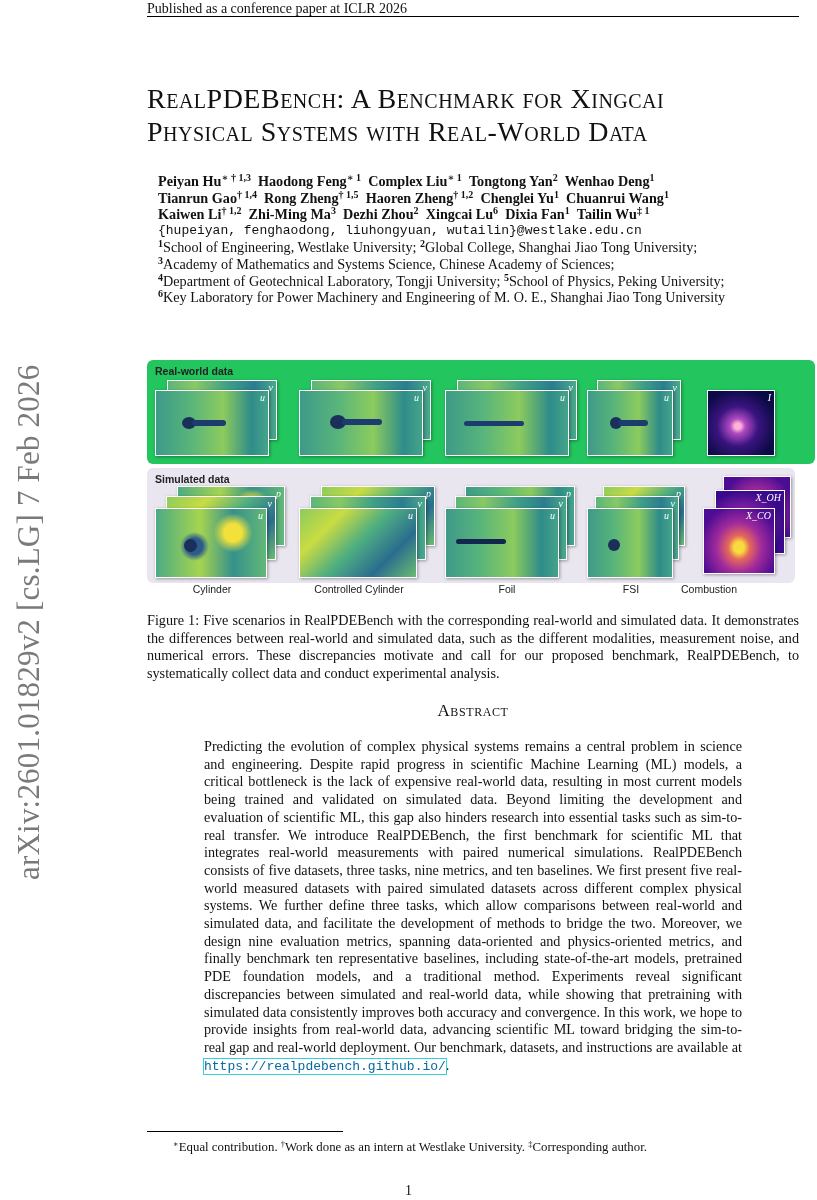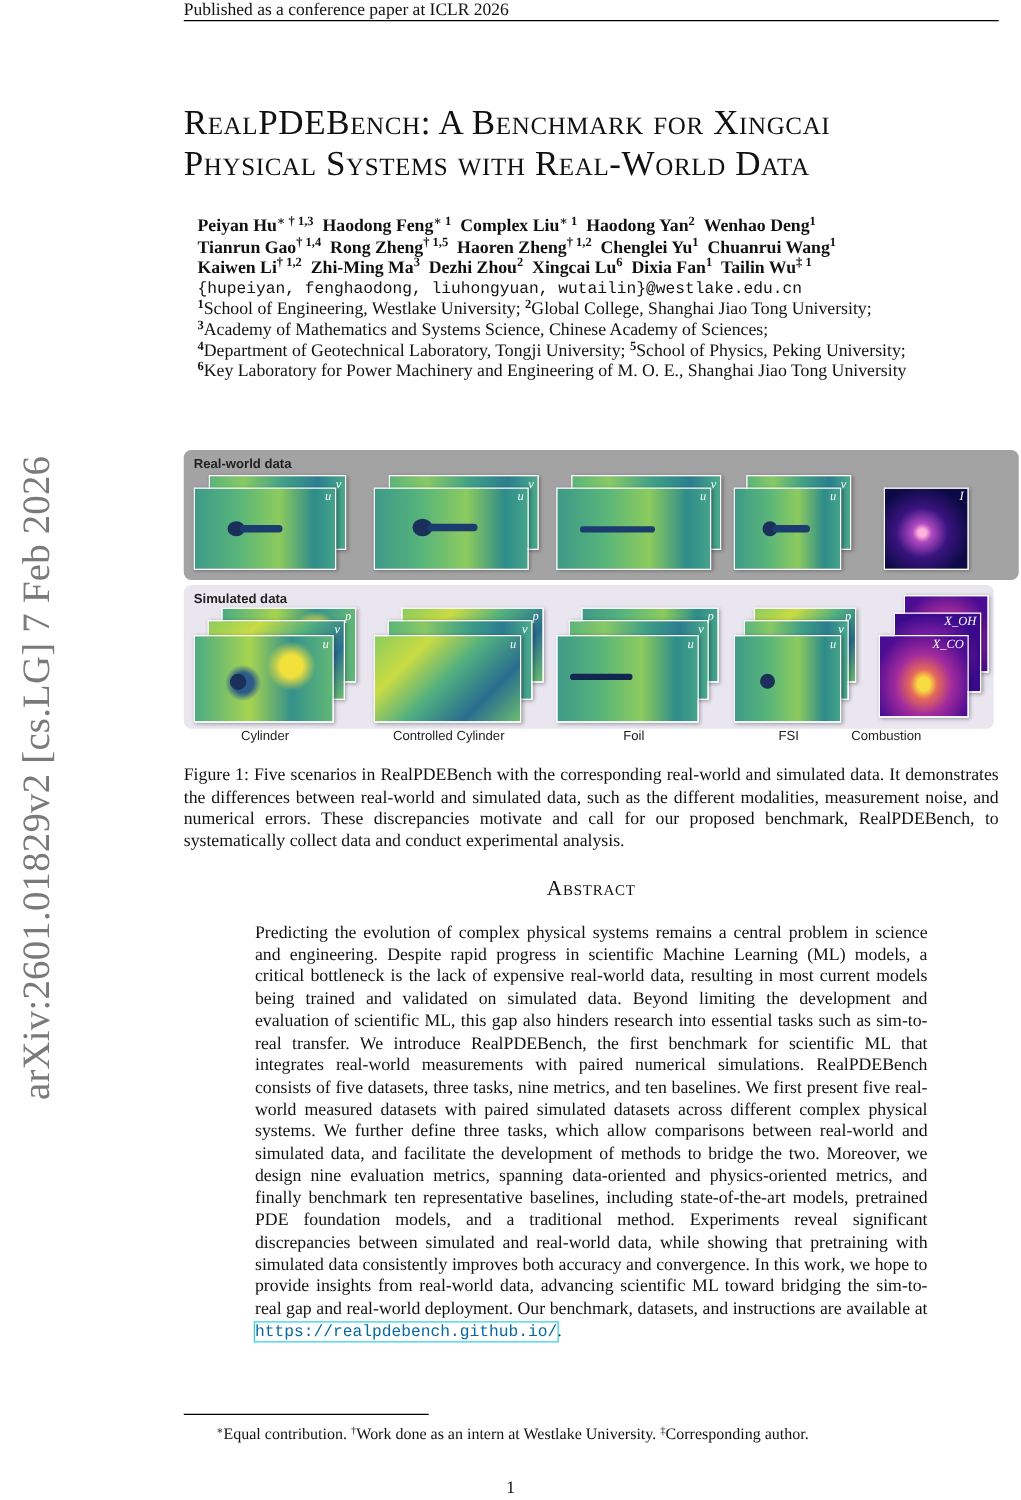--- a/index.html
+++ b/index.html
@@ -26,21 +26,21 @@
   .authors { left: 158px; top: 173px; width: 650px; font-size: 14.2px; line-height: 16.6px; }
   .authors .line { white-space: nowrap; }
   .authors b { font-weight: bold; }
   .authors sup { font-size: 10px; vertical-align: 5px; line-height: 0; font-weight: bold; }
   .mono { font-family: Liberation Mono, monospace; font-size: 13px; }
   .aff { font-size: 14.2px; }
 
   
   .fig { left: 147px; top: 360px; width: 650px; height: 240px; }
   .panel-real { position: absolute; left: 0; top: 0; width: 668px; height: 104px;
-                background: #a3a3a3; border-radius: 6px; }
+                background: #22c55e; border-radius: 6px; }
   .panel-sim { position: absolute; left: 0; top: 108px; width: 648px; height: 115px;
                background: #e9e6f0; border-radius: 6px; }
   .panel-label { position: absolute; left: 8px; top: 5px; font-family: "Liberation Sans", sans-serif;
                  font-size: 10.5px; font-weight: bold; color: #222; }
   .cap-row { position: absolute; left: 0; top: 223px; width: 650px; height: 16px;
              font-family: Liberation Sans, sans-serif; font-size: 10.5px; color: #222; }
   .cap-row span { position: absolute; top: 0; text-align: center; width: 120px; }
 
   .stack { position: absolute; }
   .field { position: absolute; border: 1px solid #fff; box-shadow: 1px 1px 3px rgba(0,0,0,0.35); }
@@ -89,21 +89,21 @@
 <div class="abs title">
   <span class="l">RealPDEBench: A Benchmark for Xingcai</span>
   <span class="l">Physical Systems with Real-World Data</span>
 </div>
 
 <div class="abs authors">
   <div class="line">
     <b>Peiyan Hu</b><sup>∗ † 1,3</sup>&nbsp;
     <b>Haodong Feng</b><sup>∗ 1</sup>&nbsp;
     <b>Complex Liu</b><sup>∗ 1</sup>&nbsp;
-    <b>Haodong Yan</b><sup>2</sup>&nbsp;
+    <b>Tongtong Yan</b><sup>2</sup>&nbsp;
     <b>Wenhao Deng</b><sup>1</sup>
   </div>
   <div class="line">
     <b>Tianrun Gao</b><sup>† 1,4</sup>&nbsp;
     <b>Rong Zheng</b><sup>† 1,5</sup>&nbsp;
     <b>Haoren Zheng</b><sup>† 1,2</sup>&nbsp;
     <b>Chenglei Yu</b><sup>1</sup>&nbsp;
     <b>Chuanrui Wang</b><sup>1</sup>
   </div>
   <div class="line">

